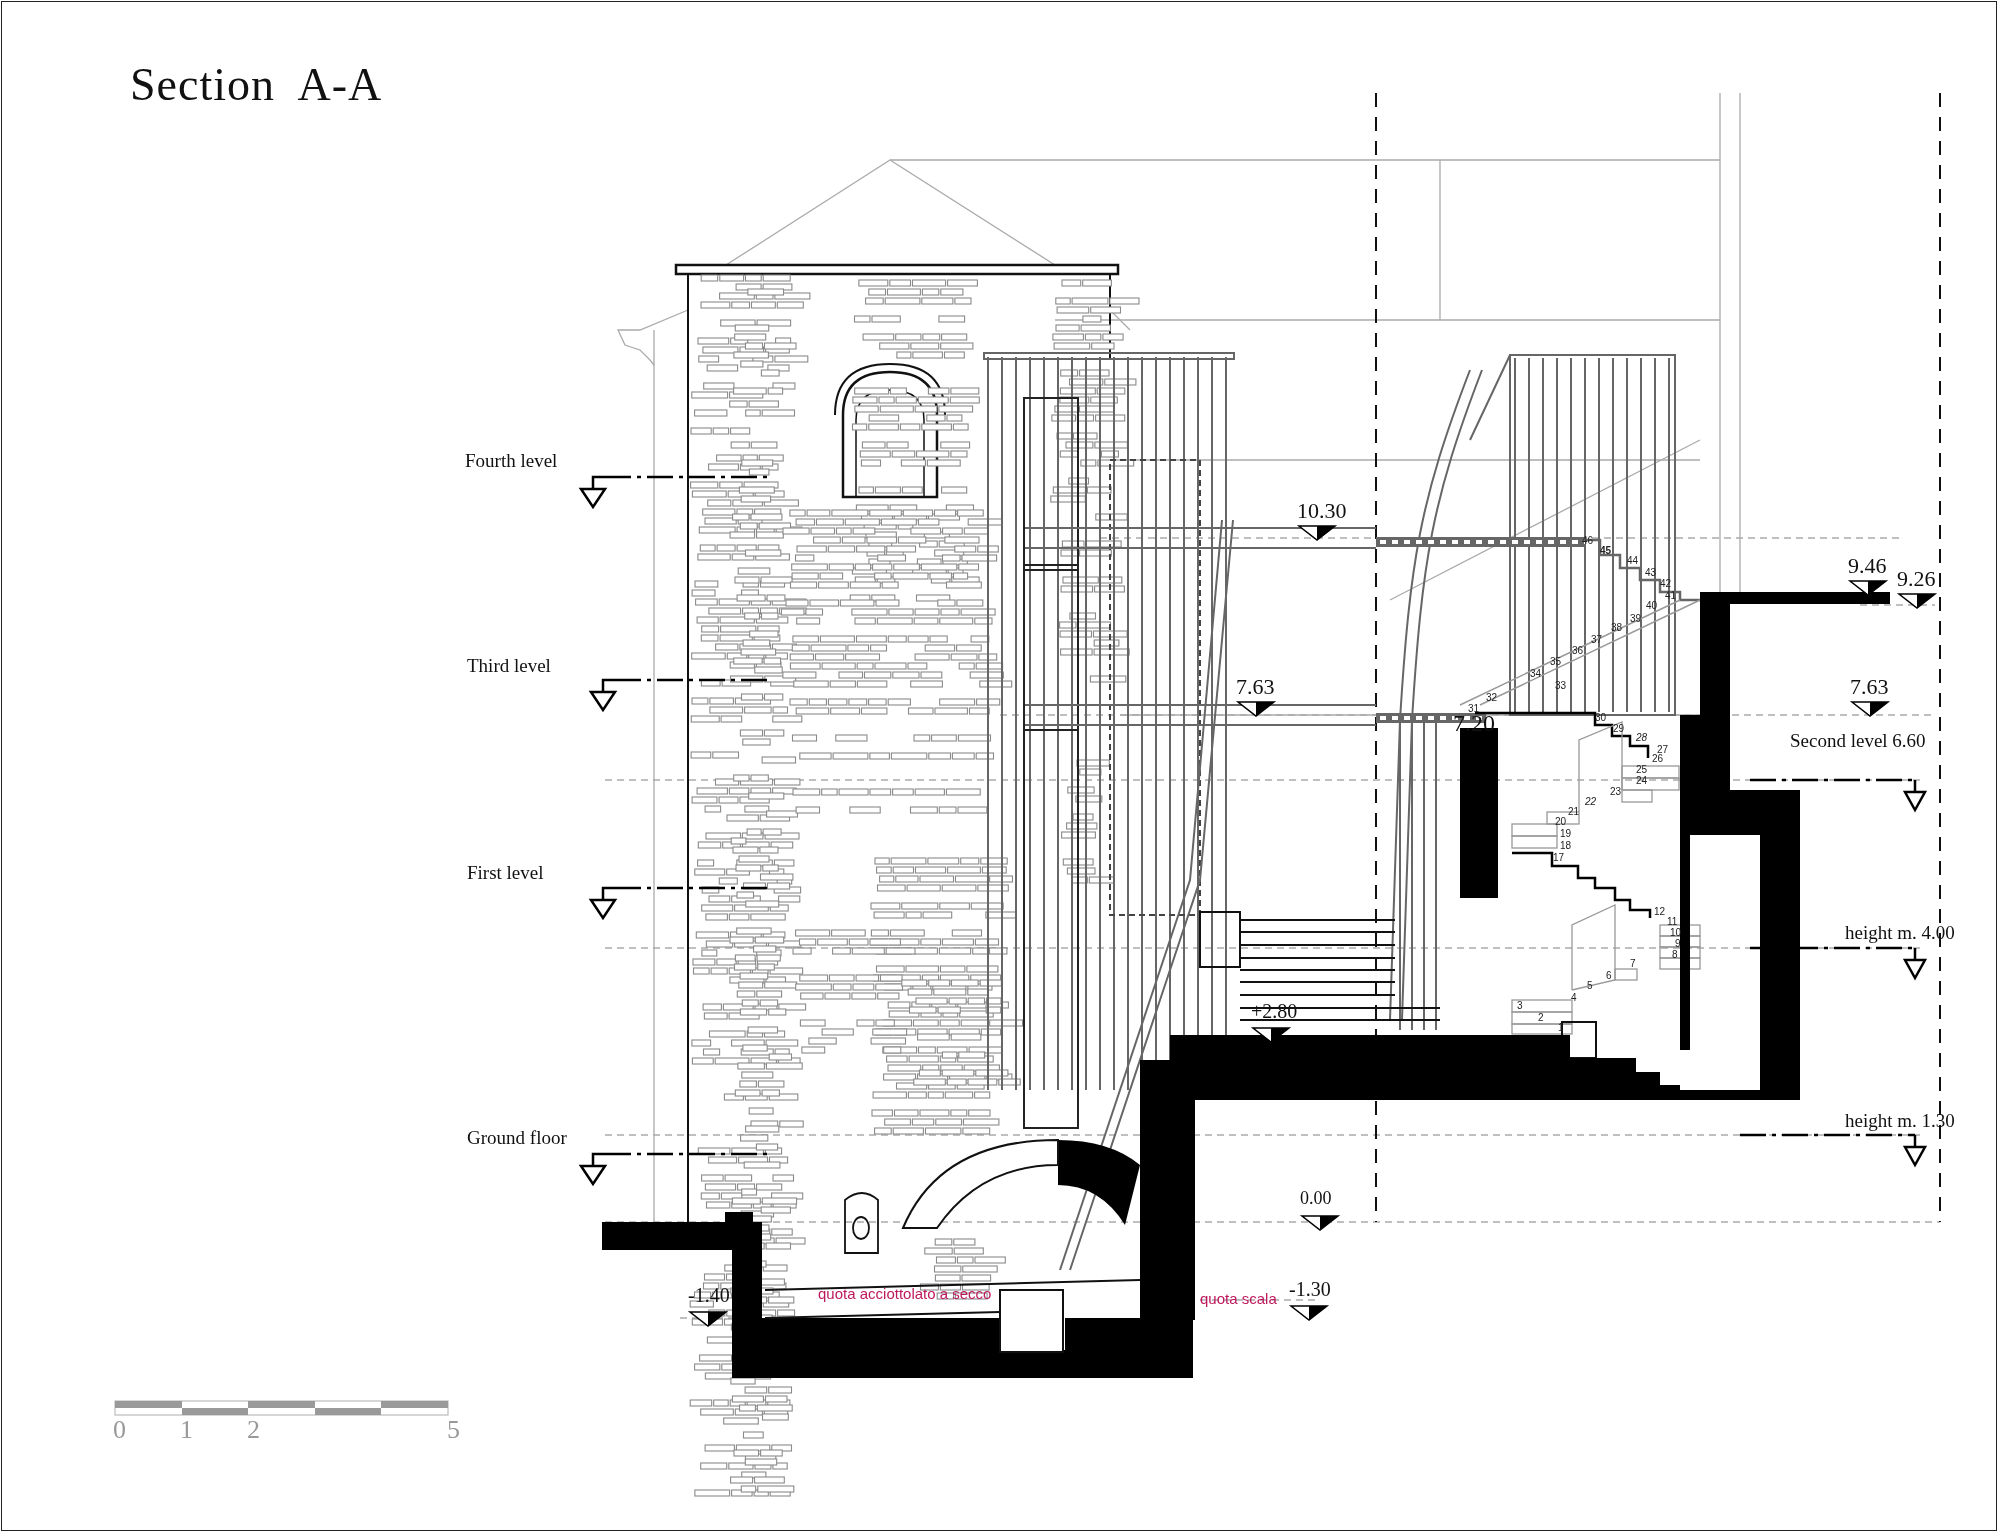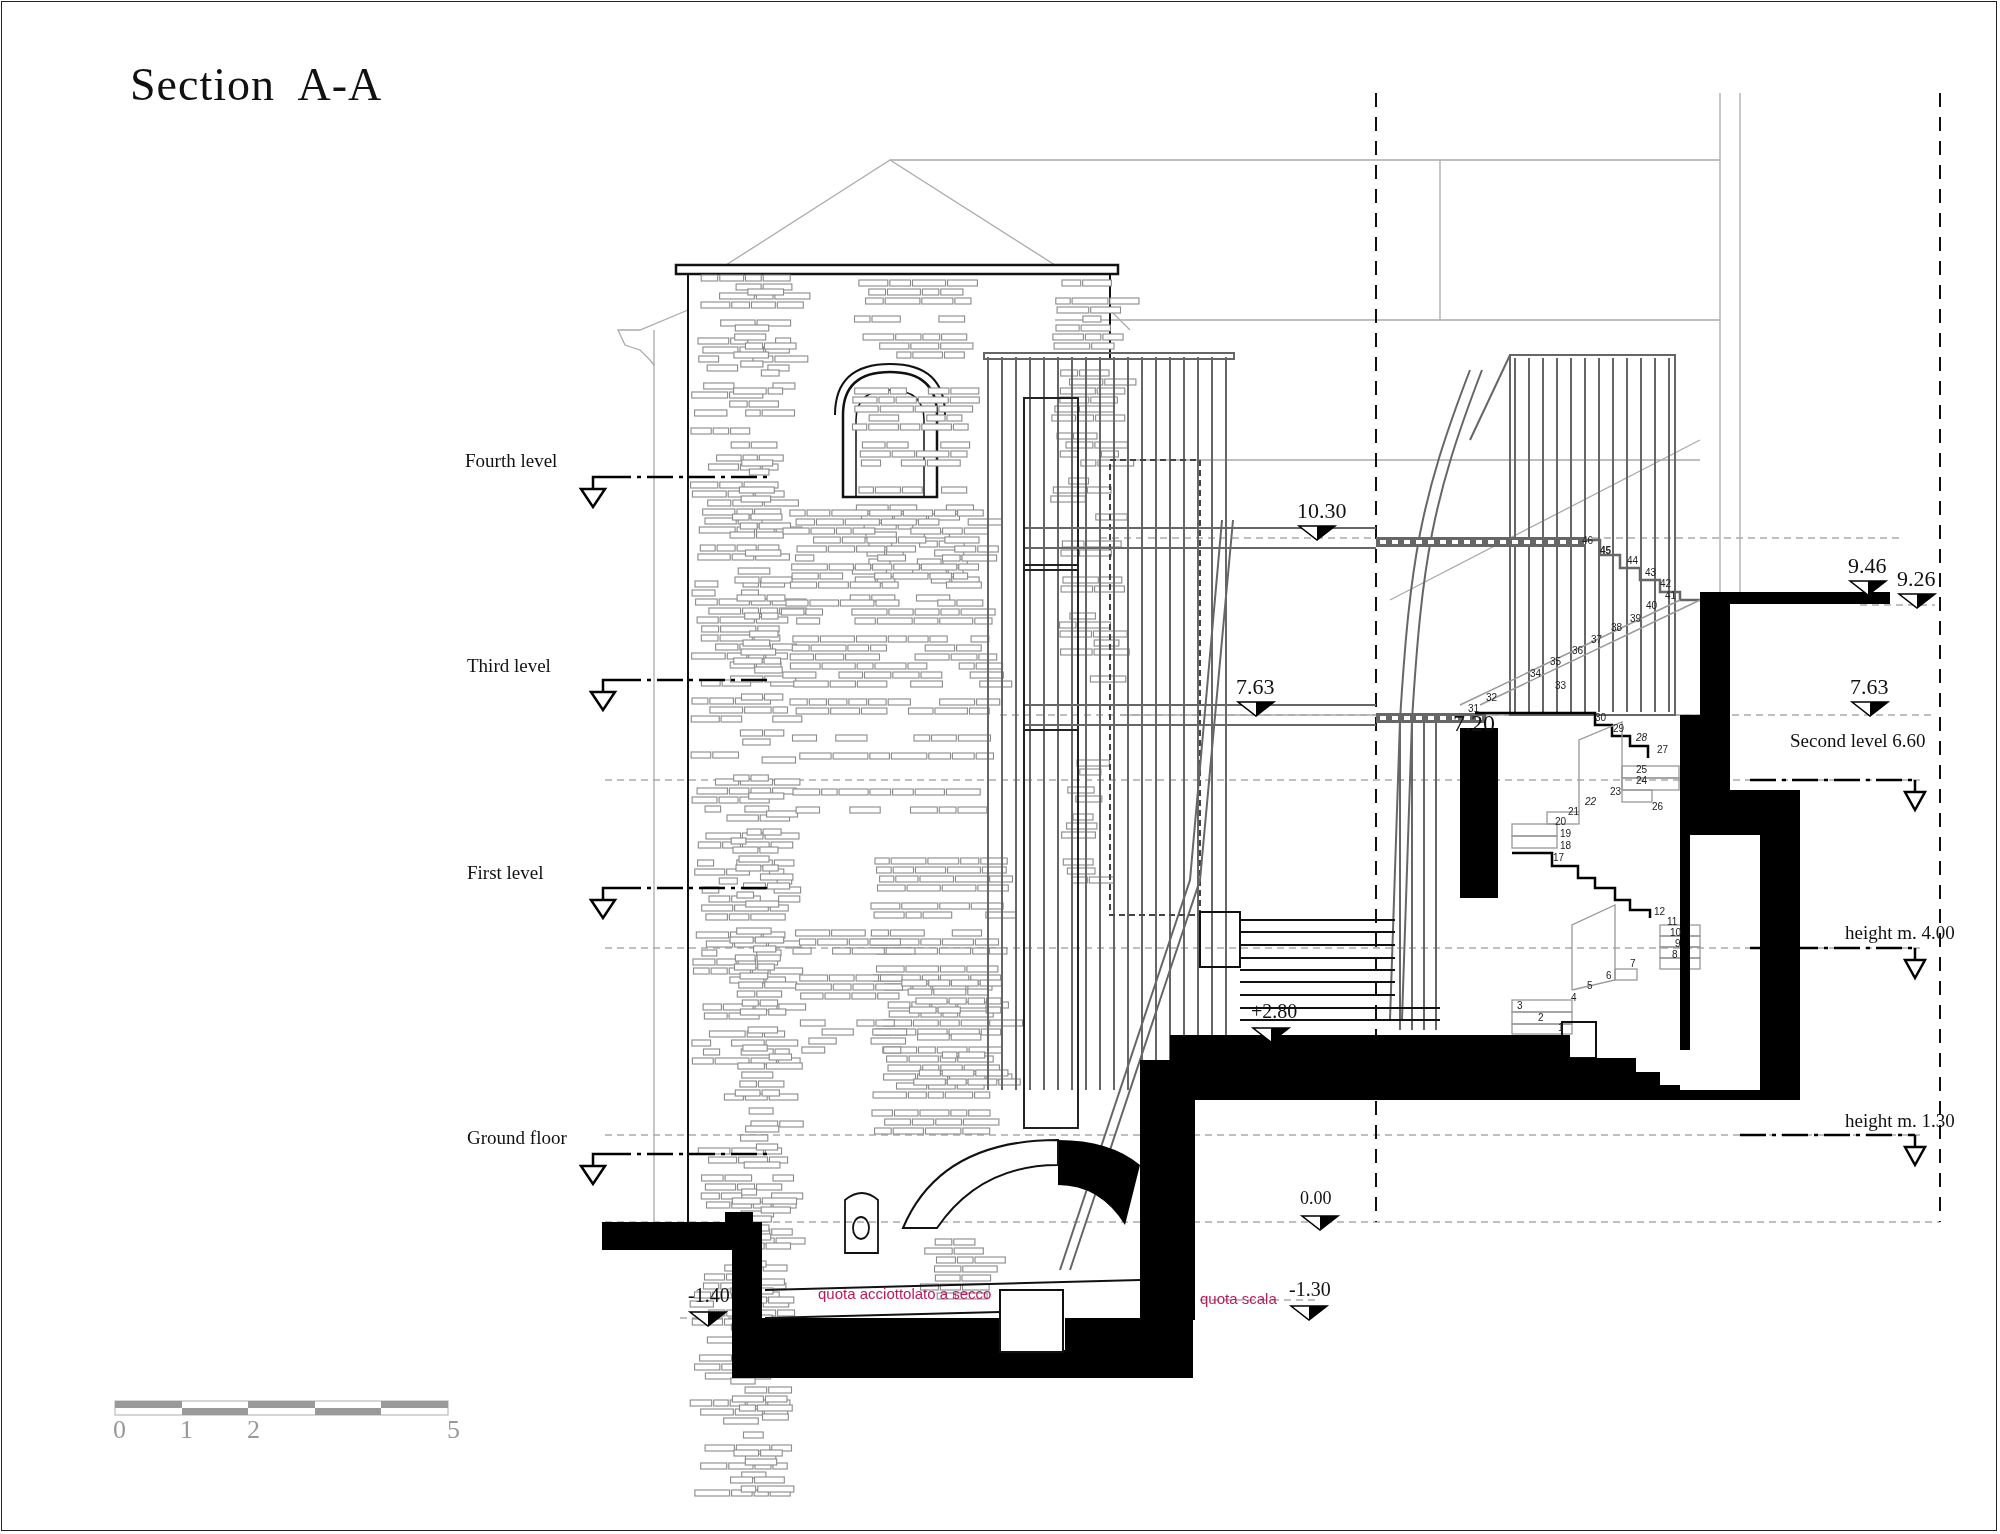--- a/index.html
+++ b/index.html
@@ -1200,21 +1200,21 @@
     <div class="step" style="left: 1654px; top: 906px;">12</div>
     <div class="step" style="left: 1553px; top: 852px;">17</div>
     <div class="step" style="left: 1560px; top: 840px;">18</div>
     <div class="step" style="left: 1560px; top: 828px; text-align: right;">19</div>
     <div class="step" style="left: 1555px; top: 816px;">20</div>
     <div class="step" style="left: 1568px; top: 806px;">21</div>
     <div class="step" style="left: 1585px; top: 796px; font-style: italic;">22</div>
     <div class="step" style="left: 1610px; top: 786px;">23</div>
     <div class="step" style="left: 1636px; top: 775px;">24</div>
     <div class="step" style="left: 1636px; top: 764px;">25</div>
-    <div class="step" style="left: 1652px; top: 753px; margin-top: 48px;">26</div>
+    <div class="step" style="left: 1652px; top: 753px;">26</div>
     <div class="step" style="left: 1657px; top: 744px;">27</div>
     <div class="step" style="left: 1636px; top: 732px; font-style: italic;">28</div>
     <div class="step" style="left: 1613px; top: 723px;">29</div>
     <div class="step" style="left: 1595px; top: 712px;">30</div>
     <div class="step" style="left: 1468px; top: 703px;">31</div>
     <div class="step" style="left: 1486px; top: 692px;">32</div>
     <div class="step" style="left: 1507px; top: 680px; margin-left: 48px;">33</div>
     <div class="step" style="left: 1530px; top: 668px;">34</div>
     <div class="step" style="left: 1550px; top: 656px;">35</div>
     <div class="step" style="left: 1572px; top: 645px;">36</div>

